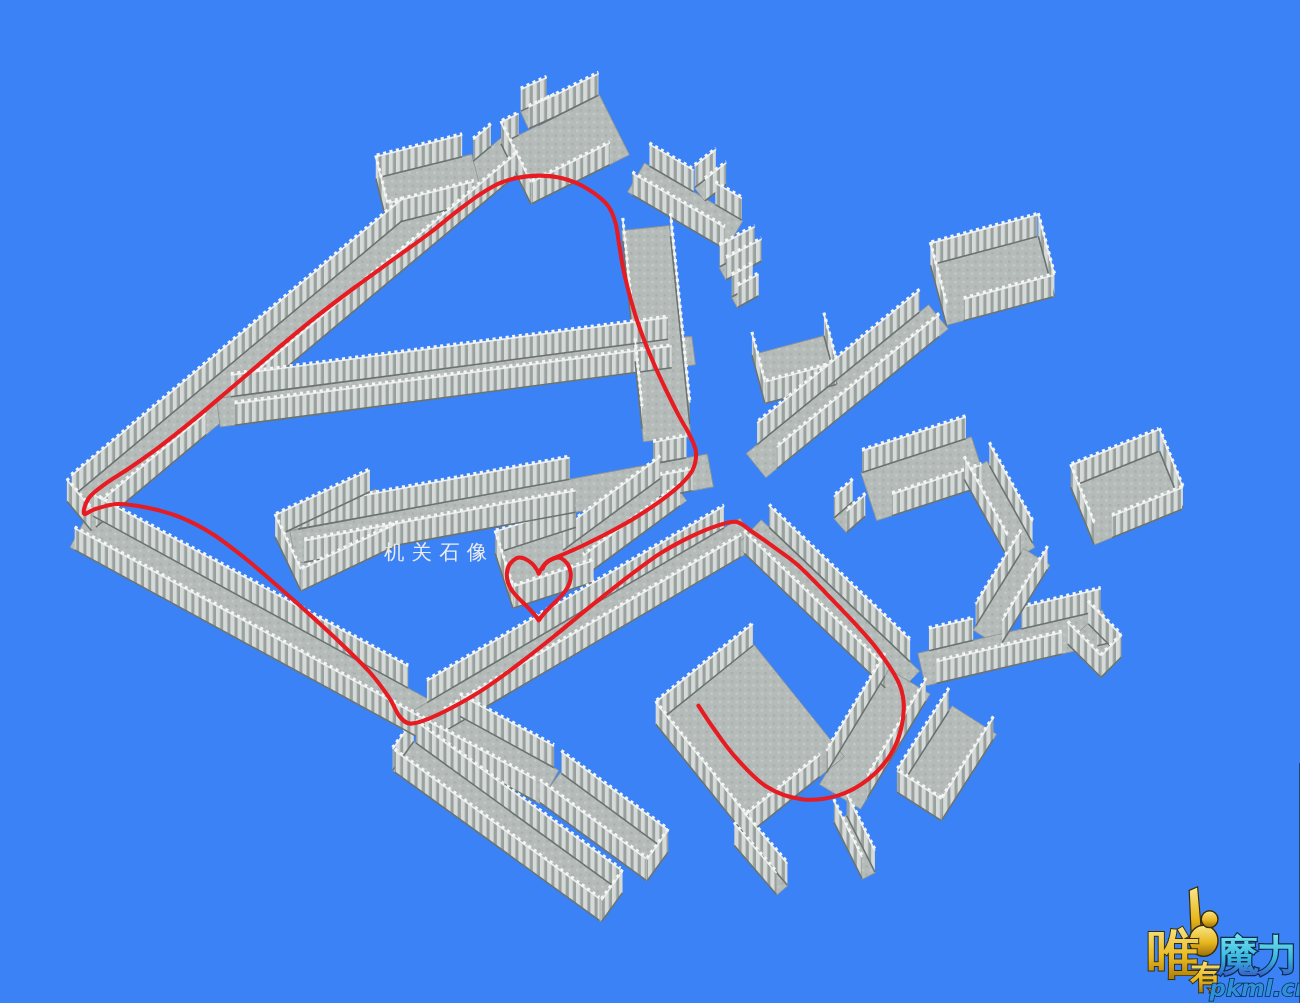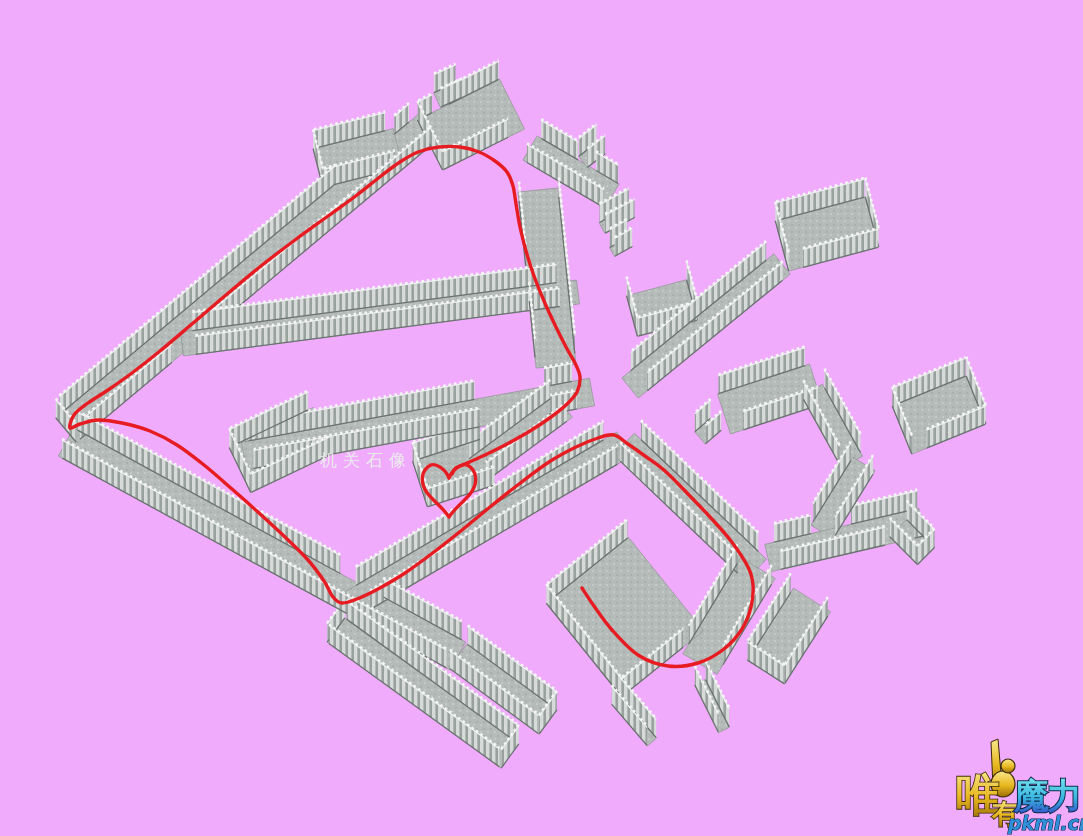--- a/index.html
+++ b/index.html
@@ -9,21 +9,21 @@
   .wm-gold{font-family:"DejaVu Sans","Liberation Sans",sans-serif;font-weight:bold;
            fill:url(#wmGold);stroke:#3a2b06;stroke-width:1.6px;paint-order:stroke;}
   .wm-blue{font-family:"DejaVu Sans","Liberation Sans",sans-serif;font-weight:bold;
            fill:url(#wmBlue);stroke:#0c2b4a;stroke-width:2px;paint-order:stroke;}
   .wm-url{font-family:"DejaVu Sans","Liberation Sans",sans-serif;font-weight:bold;font-style:italic;
           stroke:#062846;stroke-width:1.2px;paint-order:stroke;}
 </style>
 </head>
 <body>
 
-<div class="stage" id="stage" style="background: #f0abfc;">
+<div class="stage" id="stage" style="background: #3b82f6;">
   <svg id="scene" width="1083" height="836" viewBox="0 0 1083 836" xmlns="http://www.w3.org/2000/svg">
     <defs>
         <pattern id="flr" width="7" height="7" patternUnits="userSpaceOnUse">
           <rect width="7" height="7" fill="#b5bbb8"></rect>
           <rect x="0" y="0" width="2" height="2" fill="#a8afac"></rect>
           <rect x="4" y="3" width="2" height="2" fill="#c3c9c6"></rect>
         </pattern>
         <pattern id="pal" width="6" height="24" patternUnits="userSpaceOnUse">
           <rect width="6" height="24" fill="#99a19f"></rect>
           <rect width="3.4" height="24" fill="#d6dbd9"></rect>

